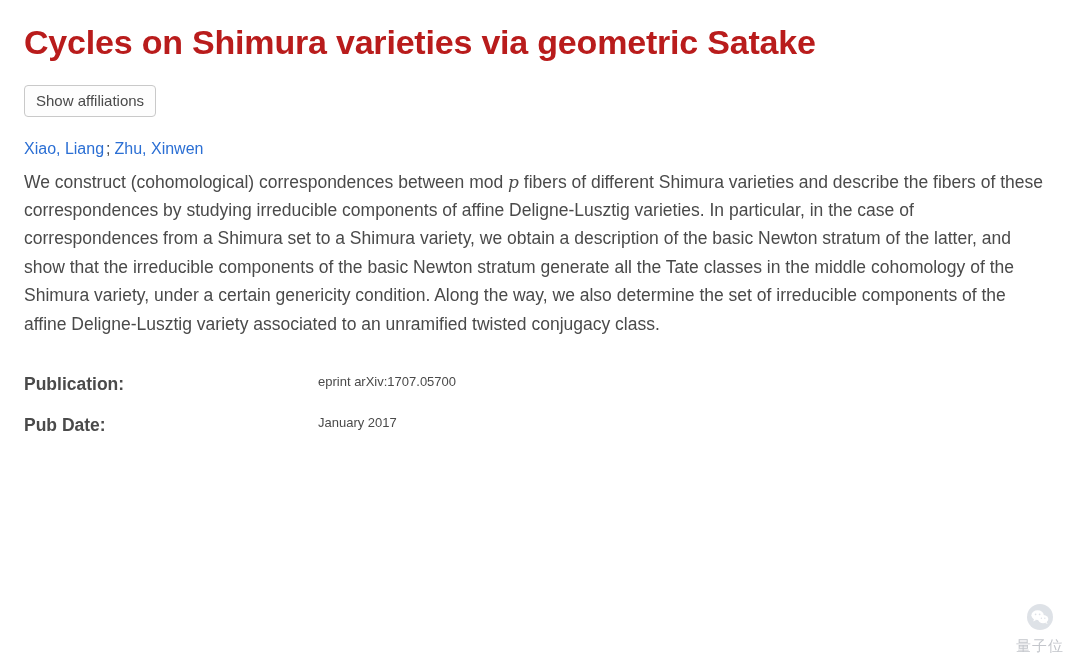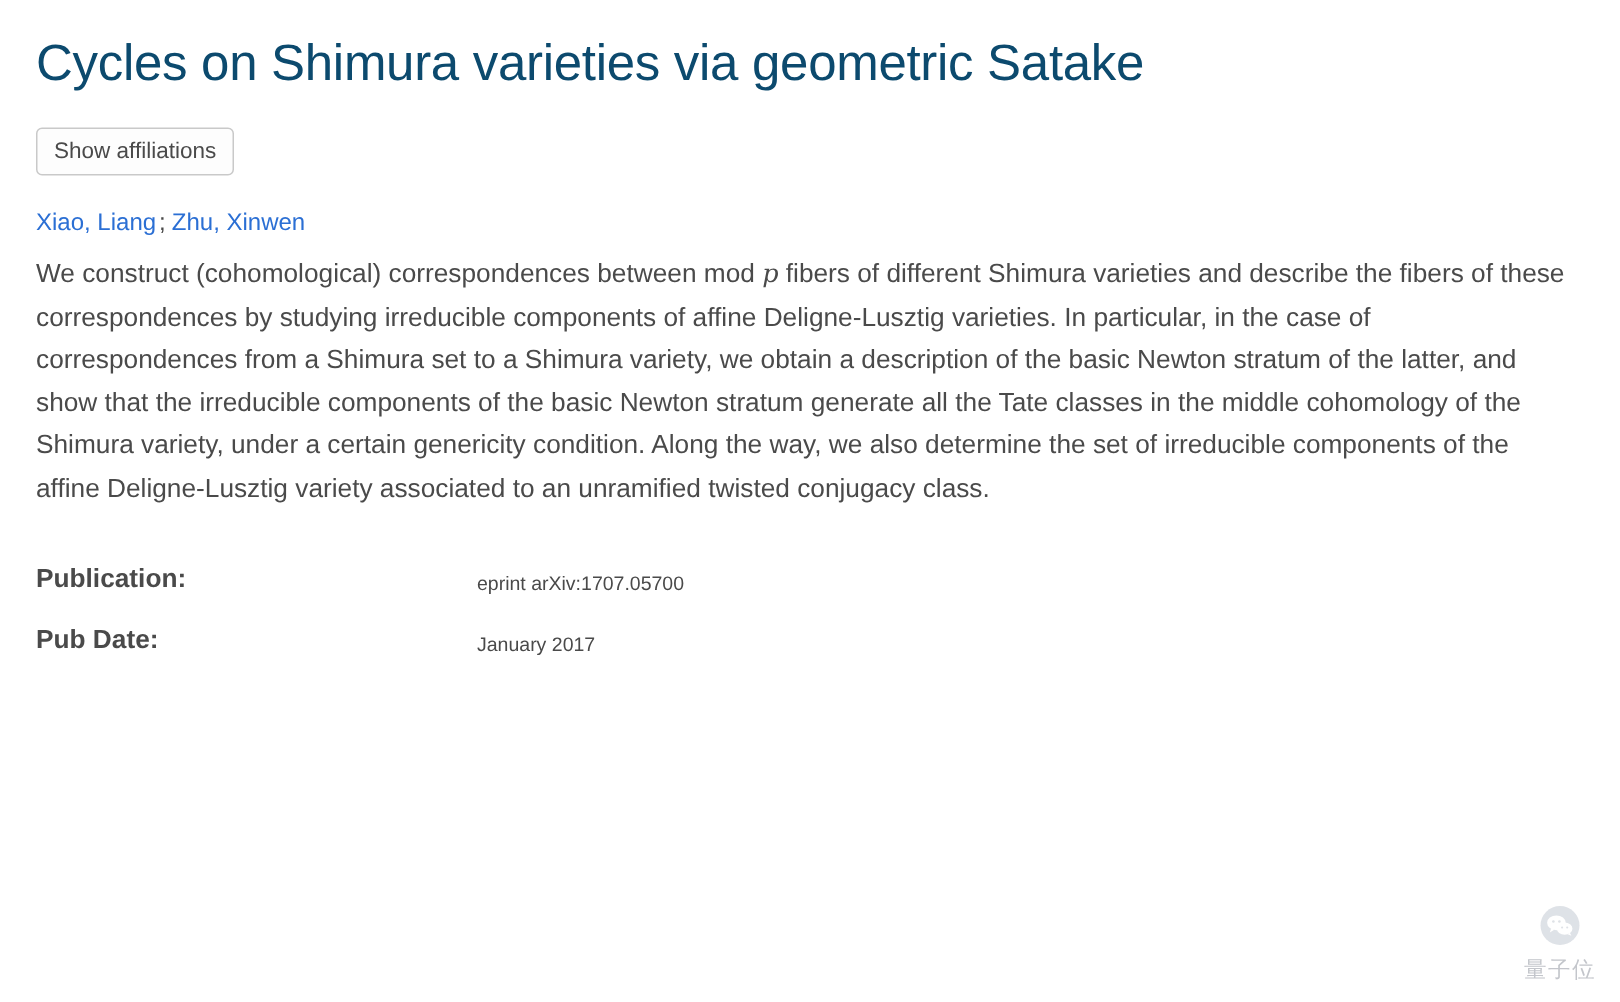--- a/index.html
+++ b/index.html
@@ -15,22 +15,22 @@
     position: relative;
     overflow: hidden;
   }
   .page {
     padding: 22px 28px 0 24px;
     box-sizing: border-box;
     width: 1080px;
   }
   .title {
     font-size: 34px;
-    font-weight: normal;
-    color: #0c4a6e;
+    font-weight: bold;
+    color: #b91c1c;
     letter-spacing: -0.2px;
     line-height: 1.2;
     margin: 0 0 22px 0;
   }
   .affil-btn {
     display: inline-block;
     font-family: "Liberation Sans", sans-serif;
     font-size: 15px;
     color: #4a4a4a;
     background: #fdfdfd;
@@ -65,21 +65,21 @@
   .abstract .math-italic {
     font-family: "DejaVu Serif", serif;
     font-style: italic;
     font-size: 17px;
   }
   .meta {
     margin-top: 36px;
   }
   .meta-row {
     display: flex;
-    align-items: flex-end;
+    align-items: flex-start;
     margin-bottom: 20px;
   }
   .meta-label {
     width: 294px;
     font-size: 17.5px;
     font-weight: bold;
     color: #4a4a4a;
     flex: 0 0 294px;
   }
   .meta-value {

